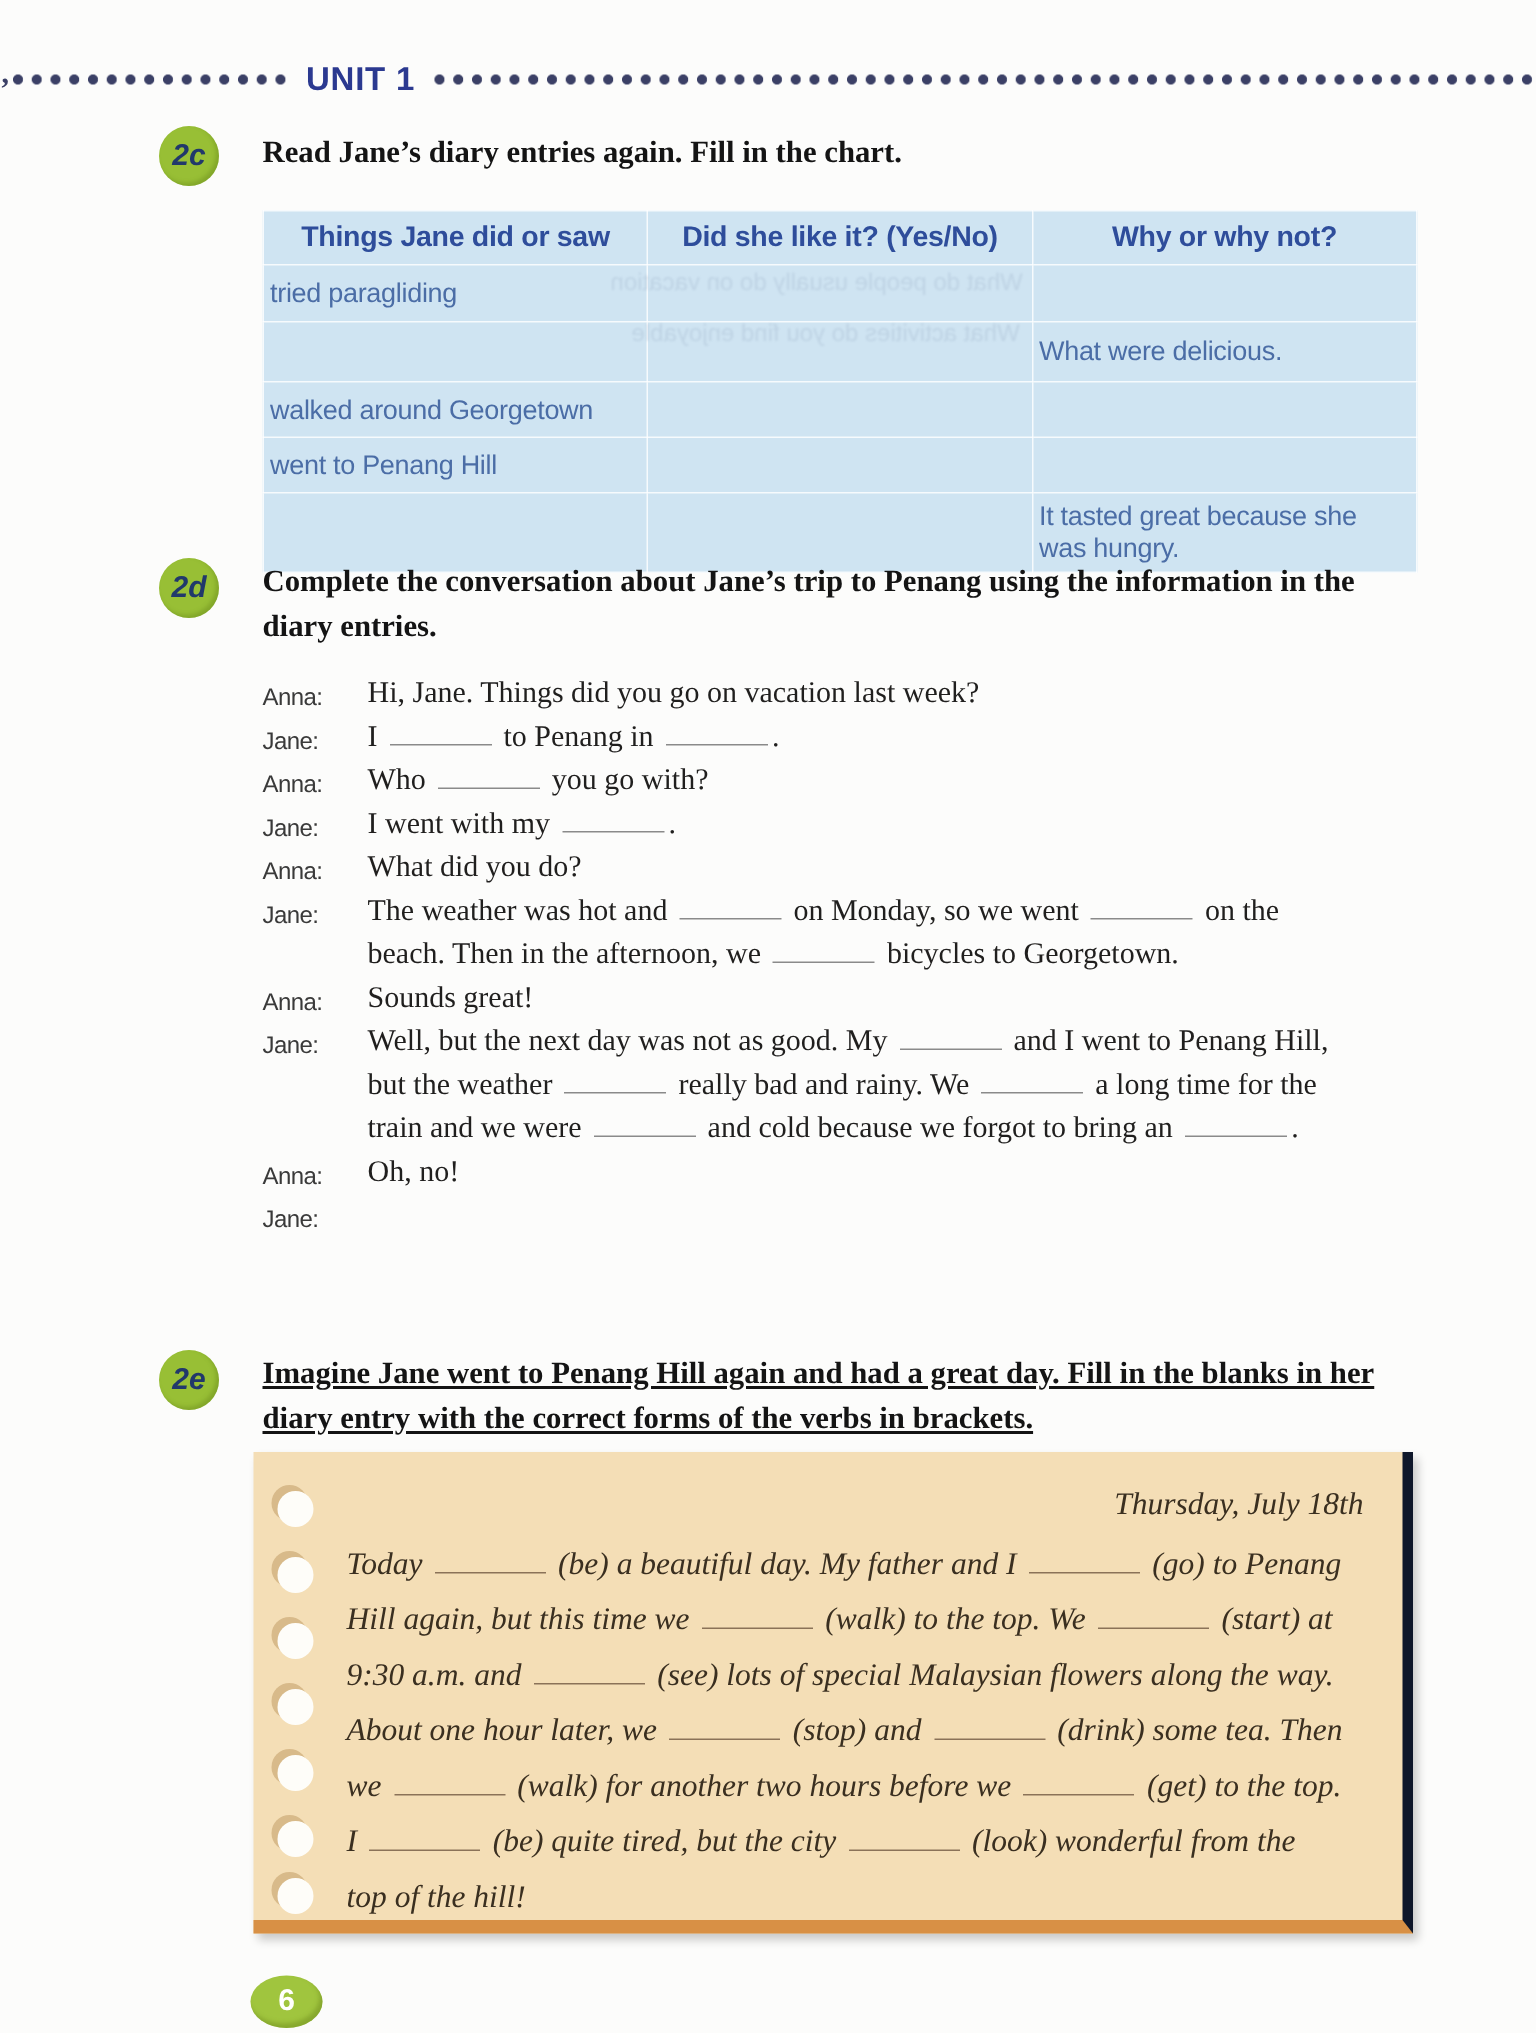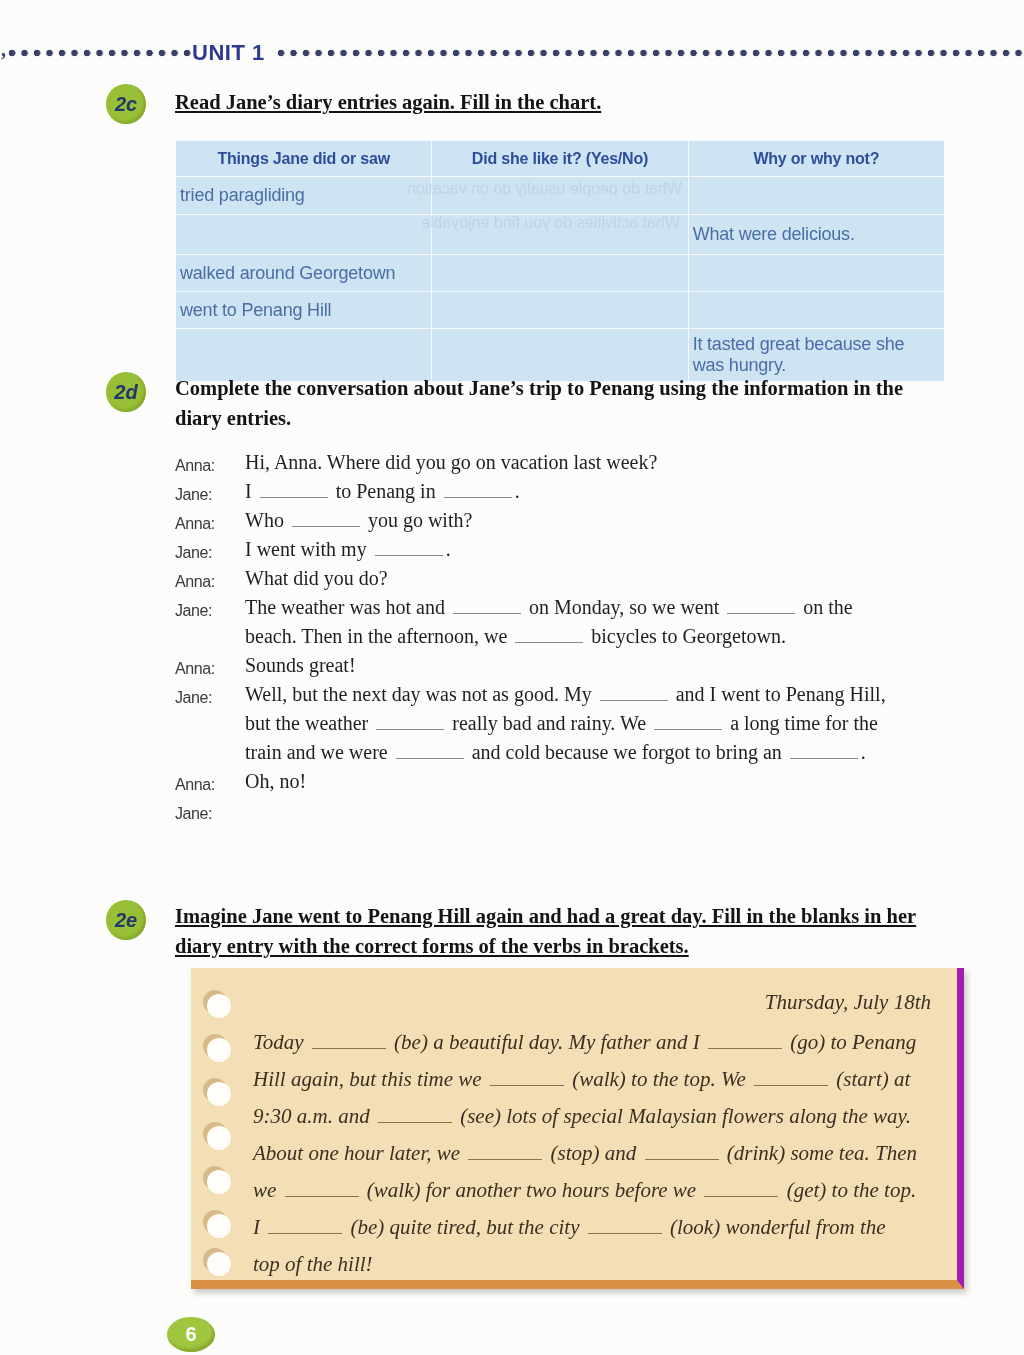--- a/index.html
+++ b/index.html
@@ -7,49 +7,49 @@
     width:1024px;height:1355px;position:relative;background:#fcfcfb;
     font-family:"Liberation Serif",serif;color:#1c1c1c;overflow:hidden;
   }
   
   .unit-header{position:absolute;top:40px;left:0;right:0;height:26px;display:flex;align-items:center;}
   .dots{height:8px;background-image:radial-gradient(circle at 4px 4px,#3b4066 3.1px,rgba(0,0,0,0) 3.6px);
         background-size:12.5px 8px;background-repeat:repeat-x;}
   .dots.left{width:184px;margin-left:8px;}
   .dots.right{flex:1;margin-left:12px;}
   .unit-label{color:#2b3990;font-family:"Liberation Sans",sans-serif;font-weight:bold;
-              font-size:22px;letter-spacing:.5px;white-space:nowrap;}
+              font-size:22px;margin-left:12px;letter-spacing:.5px;white-space:nowrap;}
   .artifact{position:absolute;left:1px;top:38px;color:#3b4066;font-size:20px;font-weight:bold;}
   
   .badge{position:absolute;width:40px;height:40px;border-radius:50%;background:#98bf35;
          color:#21386b;font-family:"Liberation Sans",sans-serif;font-weight:bold;font-style:italic;
          font-size:20px;display:flex;align-items:center;justify-content:center;
          box-shadow:inset -2px -2px 3px rgba(90,120,20,.35);}
   .sec-title{position:absolute;left:175px;width:745px;font-weight:bold;font-size:20.5px;
              color:#141414;line-height:29.5px;}
   
   .chart-wrap{position:absolute;left:175px;top:140px;width:770px;}
   table.chart{border-collapse:collapse;width:770px;background:#cfe4f2;table-layout:fixed;
               font-family:"Liberation Sans",sans-serif;}
-  table.chart th{color:#2e4d9b;font-weight:bold;font-size:16px;text-align:center;
+  table.chart th{color:#2e4d9b;font-weight:bold;font-size:19px;text-align:center;
                  border:1px solid rgba(255,255,255,.8);padding:2px 4px;letter-spacing:-.2px;}
   table.chart td{color:#4b6da6;font-size:18px;border:1px solid rgba(255,255,255,.8);
                  padding:2px 4px;vertical-align:middle;line-height:21px;letter-spacing:-.2px;}
   .ghost{position:absolute;transform:scaleX(-1);opacity:.20;color:#7d90ad;filter:blur(.7px);
          font-family:"Liberation Sans",sans-serif;font-size:16px;white-space:nowrap;}
   
   .convo{position:absolute;left:175px;top:448px;width:715px;font-size:20px;line-height:29px;color:#201f1e;}
   .convo-line{position:relative;padding-left:70px;}
   .speaker{position:absolute;left:0;top:3px;font-family:"Liberation Sans",sans-serif;
            font-size:16px;color:#3a3a3a;letter-spacing:-.4px;}
   .blank{display:inline-block;width:68px;height:.85em;border-bottom:1.6px solid #8a8a8a;
          vertical-align:baseline;margin:0 3px;}
   
-  .pad{position:absolute;left:191px;top:968px;width:766px;height:312px;background:#f4deb6;
-       border-right:7px solid #a21caf;border-bottom:9px solid #d89045;
+  .pad{position:absolute;left:169px;top:968px;width:766px;height:312px;background:#f4deb6;
+       border-right:7px solid #0f172a;border-bottom:9px solid #d89045;
        box-shadow:3px 4px 6px rgba(0,0,0,.2);}
   .pad-date{position:absolute;top:22px;right:26px;font-style:italic;font-size:21px;color:#3a2f20;}
   .pad-text{position:absolute;top:56px;left:62px;width:664px;font-style:italic;font-size:21px;
             line-height:37px;color:#3a2f20;}
   .pad .blank{border-bottom-color:#8a7258;width:74px;}
   .hole{position:absolute;left:16px;width:24px;height:24px;}
   .hole::before{content:"";position:absolute;left:-4px;top:-4px;width:24px;height:24px;
                 border-radius:50%;background:#d8ba8a;}
   .hole::after{content:"";position:absolute;left:0;top:0;width:24px;height:24px;
                border-radius:50%;background:#fefdf9;}
@@ -64,21 +64,21 @@
 
 <span class="artifact">,</span>
 
 <div class="unit-header">
   <div class="dots left"></div>
   <span class="unit-label">UNIT 1</span>
   <div class="dots right"></div>
 </div>
 
 <div class="badge" style="left:106px;top:84px;">2c</div>
-<div class="sec-title" style="top:88px;text-decoration:underline;">Read Jane’s diary entries again. Fill in the chart.</div>
+<div class="sec-title" style="top:88px;">Read Jane’s diary entries again. Fill in the chart.</div>
 
 <div class="chart-wrap">
   <table class="chart">
     <thead>
         <tr>
           <th style="height: 31px;">Things Jane did or saw</th>
           <th style="height: 31px;">Did she like it? (Yes/No)</th>
           <th style="height: 31px;">Why or why not?</th>
         </tr>
       </thead>
@@ -111,21 +111,21 @@
       </tbody>
   </table>
   <div class="ghost" style="left:232px;top:40px;">What do people usually do on vacation</div>
   <div class="ghost" style="left:246px;top:74px;">What activities do you find enjoyable</div>
 </div>
 
 <div class="badge" style="left:106px;top:372px;">2d</div>
 <div class="sec-title" style="top:374px;">Complete the conversation about Jane’s trip to Penang using the information in the diary entries.</div>
 
 <div class="convo">
-    <div class="convo-line"><span class="speaker">Anna:</span><span>Hi, Anna. Where did you go on vacation last week?</span></div>
+    <div class="convo-line"><span class="speaker">Anna:</span><span>Hi, Jane. Things did you go on vacation last week?</span></div>
     <div class="convo-line"><span class="speaker">Jane:</span><span>I <span class="blank"></span> to Penang in <span class="blank"></span>.</span></div>
     <div class="convo-line"><span class="speaker">Anna:</span><span>Who <span class="blank"></span> you go with?</span></div>
     <div class="convo-line"><span class="speaker">Jane:</span><span>I went with my <span class="blank"></span>.</span></div>
     <div class="convo-line"><span class="speaker">Anna:</span><span>What did you do?</span></div>
     <div class="convo-line"><span class="speaker">Jane:</span><span>The weather was hot and <span class="blank"></span> on Monday, so we went <span class="blank"></span> on the beach. Then in the afternoon, we <span class="blank"></span> bicycles to Georgetown.</span></div>
     <div class="convo-line"><span class="speaker">Anna:</span><span>Sounds great!</span></div>
     <div class="convo-line"><span class="speaker">Jane:</span><span>Well, but the next day was not as good. My <span class="blank"></span> and I went to Penang Hill, but the weather <span class="blank"></span> really bad and rainy. We <span class="blank"></span> a long time for the train and we were <span class="blank"></span> and cold because we forgot to bring an <span class="blank"></span>.</span></div>
     <div class="convo-line"><span class="speaker">Anna:</span><span>Oh, no!</span></div>
     <div class="convo-line"><span class="speaker">Jane:</span></div>
   </div>

